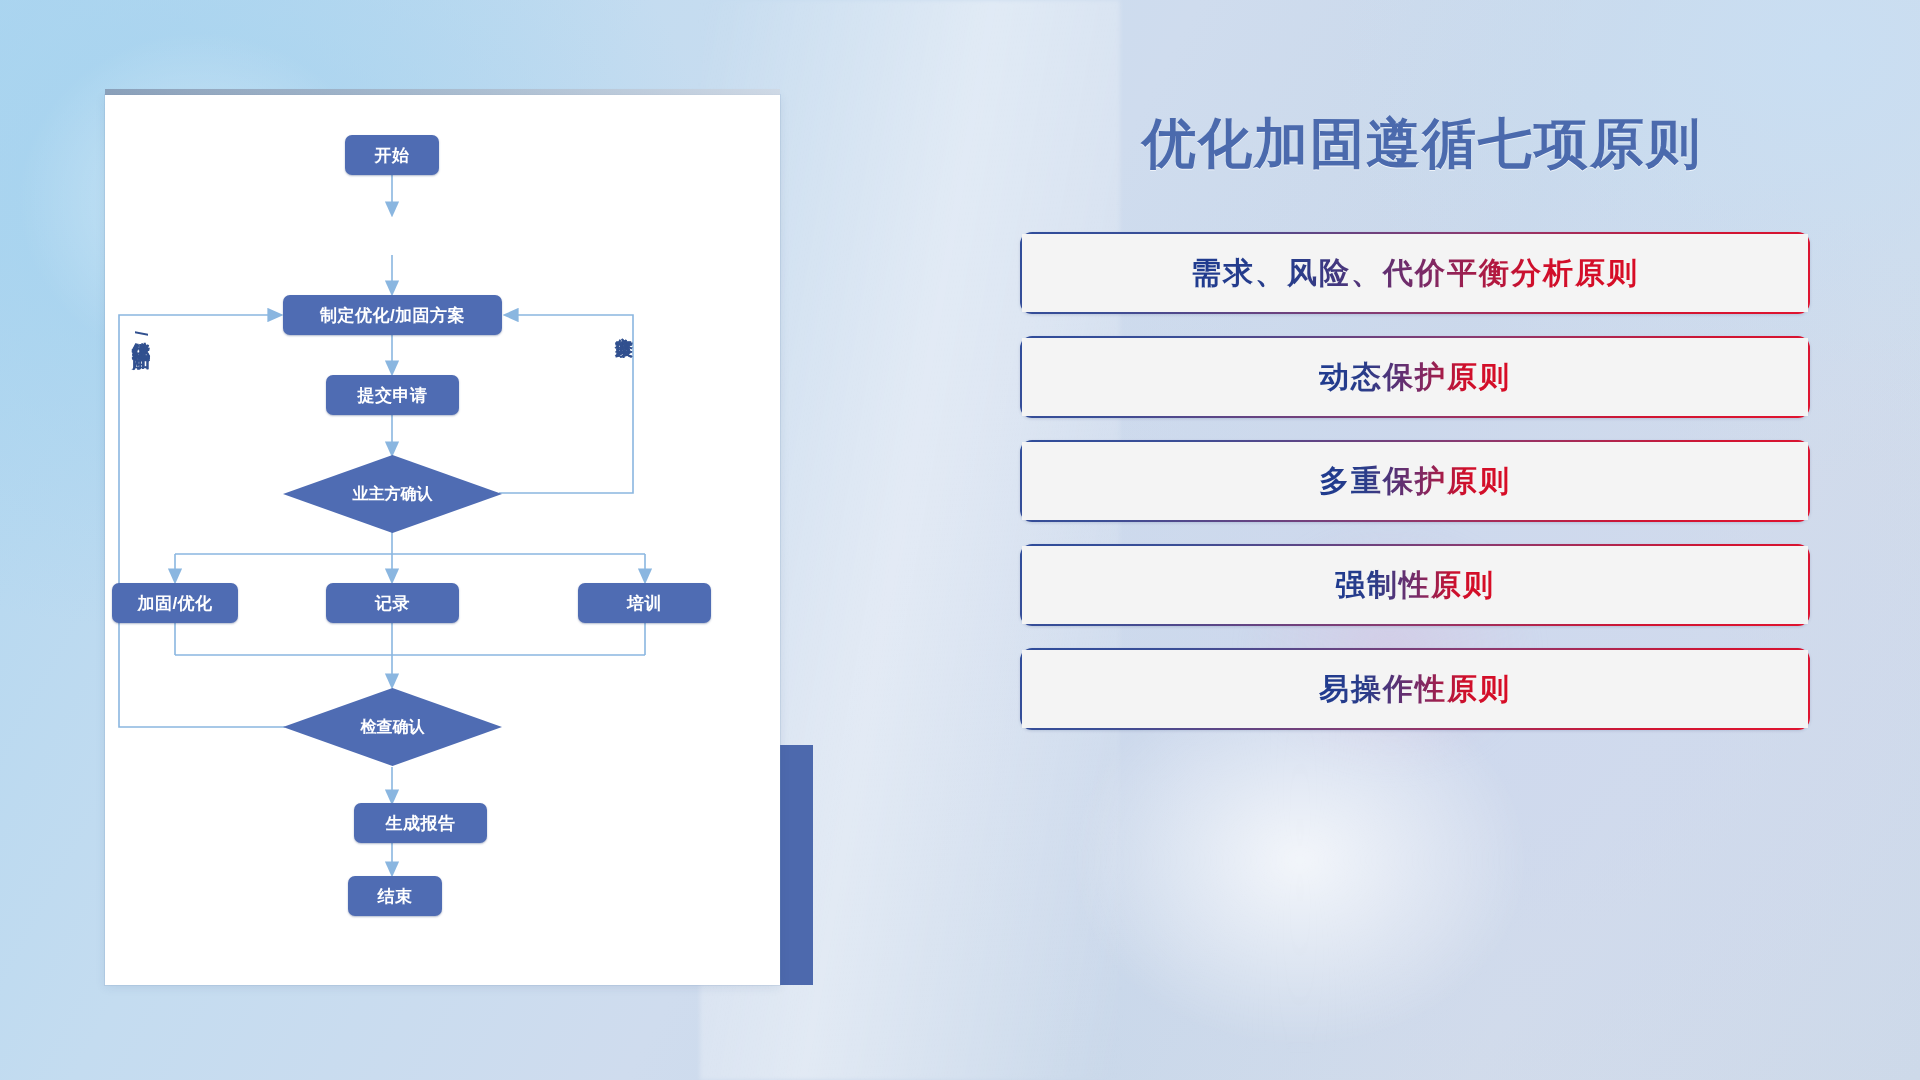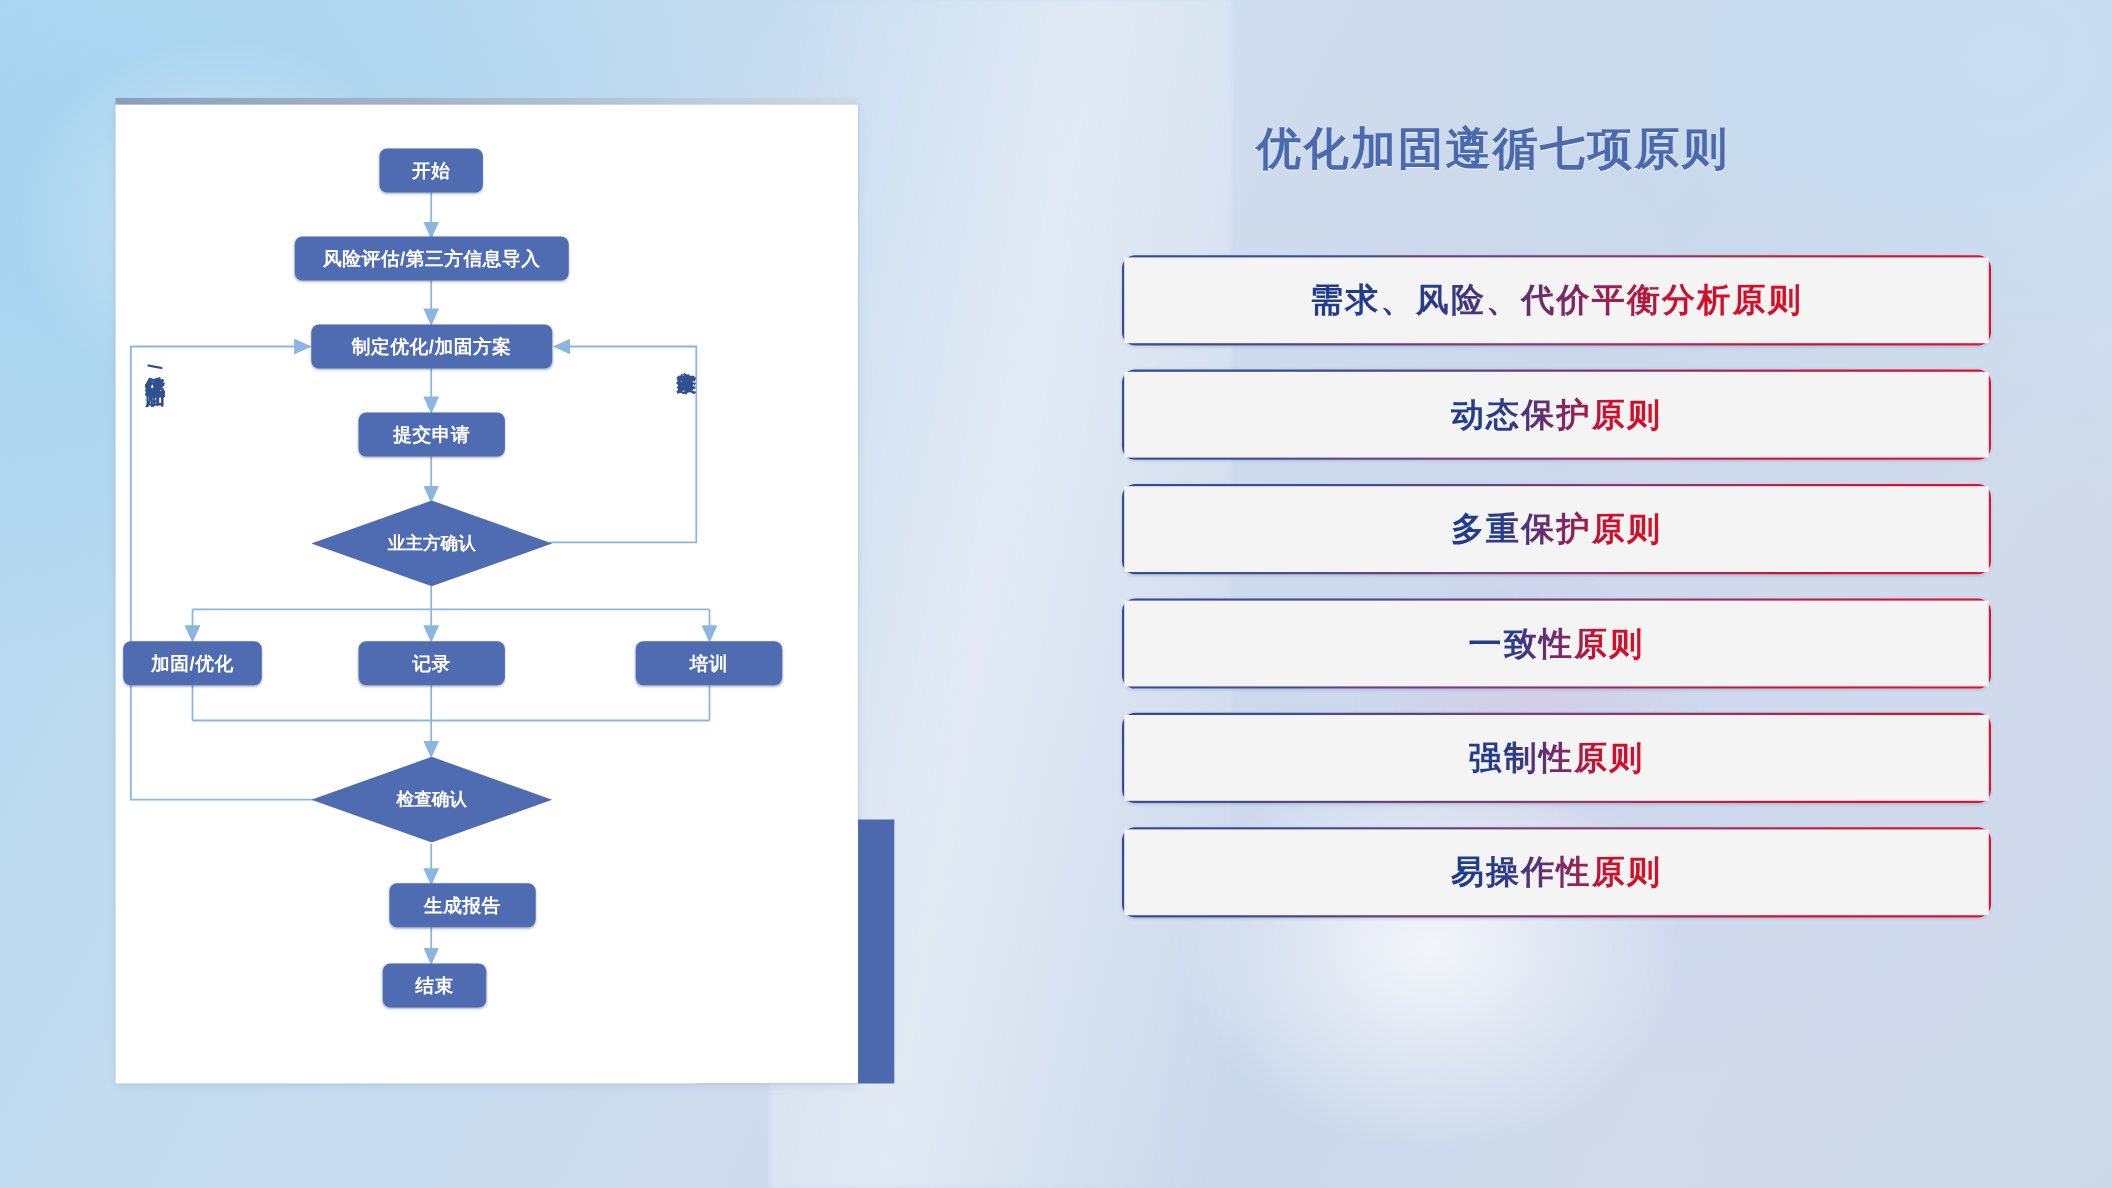--- a/index.html
+++ b/index.html
@@ -84,21 +84,21 @@
     writing-mode:vertical-rl;
     color:#31508f;font-weight:bold;
     letter-spacing:1px;
     white-space:nowrap;
   }
 
   
   #right-col{position:absolute;left:1020px;top:70px;width:830px;height:960px;}
   #principles-title{
     position:absolute;left:122px;top:38px;
-    font-size:41px;font-weight:bold;color:#4b6aad;
+    font-size:54px;font-weight:bold;color:#4b6aad;
     letter-spacing:2px;
     text-shadow:0 1px 0 rgba(255,255,255,.65);
     white-space:nowrap;
   }
   #principle-list{position:absolute;left:0px;top:162px;width:790px;}
   .pcard{
     position:relative;
     height:78px;margin-bottom:22px;
     border-radius:12px;
     padding:2px;
@@ -168,21 +168,20 @@
 
         <path d="M180,632 L14,632 L14,220 L176,220" marker-end="url(#ah)"></path>
       </g>
     </svg>
 
     <div class="vlabel" style="left:24px;top:232px;font-size:18px;">继续优化/加固</div>
     <div class="vlabel" style="left:507px;top:228px;font-size:18px;">方案修改</div>
 
     <div class="fnode" style="left:240px;top:40px;width:94px;height:40px;font-size:17px;">开始</div>
 
-    <div class="fnode" style="left:163px;top:120px;width:249px;height:40px;font-size:17px;">风险评估/第三方信息导入</div>
 
     <div class="fnode" style="left:178px;top:200px;width:219px;height:40px;font-size:17px;">制定优化/加固方案</div>
 
     <div class="fnode" style="left:221px;top:280px;width:133px;height:40px;font-size:17px;">提交申请</div>
 
     <div class="fdiamond" style="left:178px;top:360px;width:219px;height:78px;font-size:16px;">
       <span class="dshape"></span>
       <span class="dlabel">业主方确认</span>
     </div>
 
@@ -222,25 +221,20 @@
         <span class="pcard-label">动态保护原则</span>
       </div>
     </div>
 
     <div class="pcard">
       <div class="pcard-inner">
         <span class="pcard-label">多重保护原则</span>
       </div>
     </div>
 
-    <div class="pcard">
-      <div class="pcard-inner">
-        <span class="pcard-label">一致性原则</span>
-      </div>
-    </div>
 
     <div class="pcard">
       <div class="pcard-inner">
         <span class="pcard-label">强制性原则</span>
       </div>
     </div>
 
     <div class="pcard">
       <div class="pcard-inner">
         <span class="pcard-label">易操作性原则</span>

